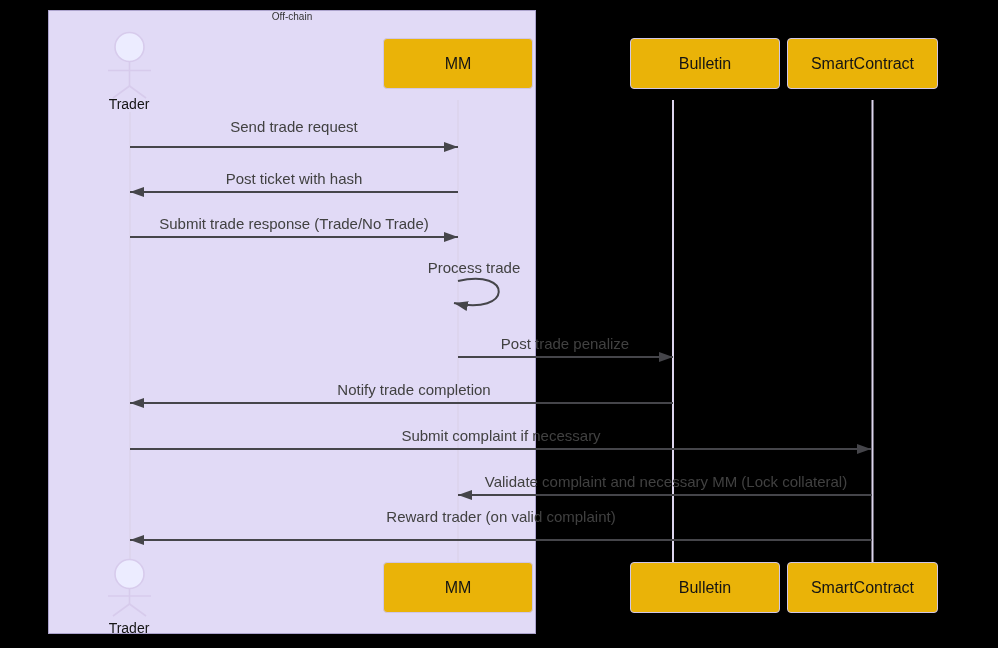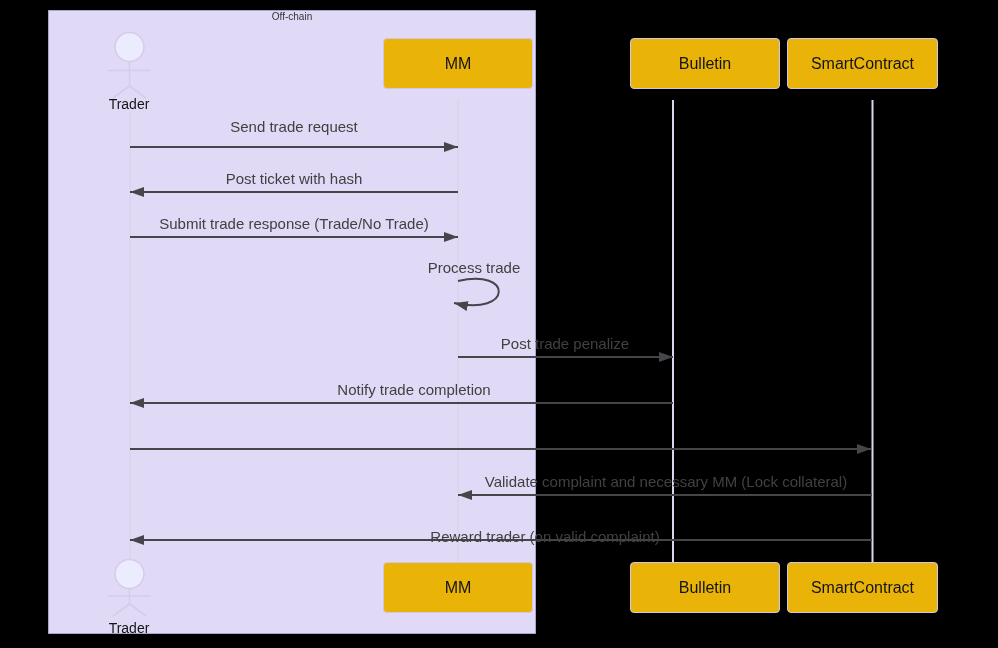--- a/index.html
+++ b/index.html
@@ -161,16 +161,17 @@
 
   <div class="actor-label" style="left:129px; top:96px;">Trader</div>
   <div class="actor-label" style="left:129px; top:620px;">Trader</div>
 
   <div class="msg" style="left:294px; top:110px;margin-top:8px;">Send trade request</div>
   <div class="msg" style="left:294px; top:170px;">Post ticket with hash</div>
   <div class="msg" style="left:294px; top:215px;text-align:center;">Submit trade response (Trade/No Trade)</div>
   <div class="msg" style="left:458px; top:259px;margin-left:16px;">Process trade</div>
   <div class="msg" style="left:565px; top:335px;">Post trade penalize</div>
   <div class="msg" style="left:414px; top:381px;">Notify trade completion</div>
+  <div class="msg" style="left:501px; top:427px;">Submit complaint if necessary</div>
   <div class="msg" style="left:666px; top:473px;">Validate complaint and necessary MM (Lock collateral)</div>
-  <div class="msg" style="left:501px; top:528px;margin-left:44px;">Reward trader (on valid complaint)</div>
+  <div class="msg" style="left:501px; top:508px;">Reward trader (on valid complaint)</div>
 
 </div>
 
 </body></html>

